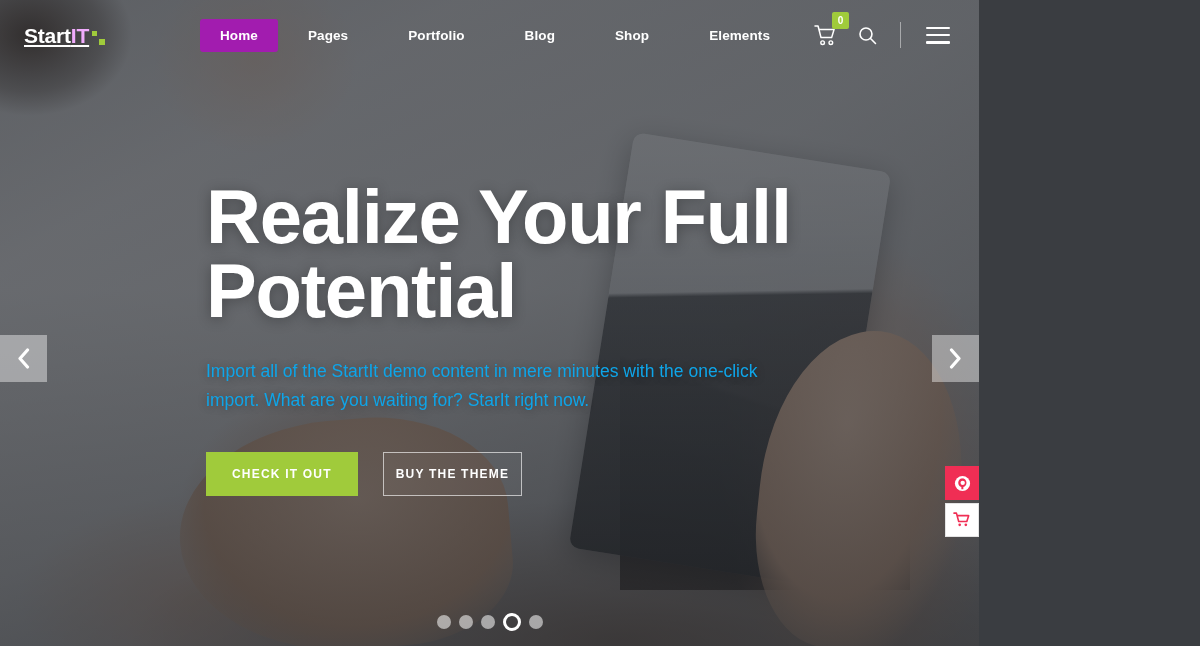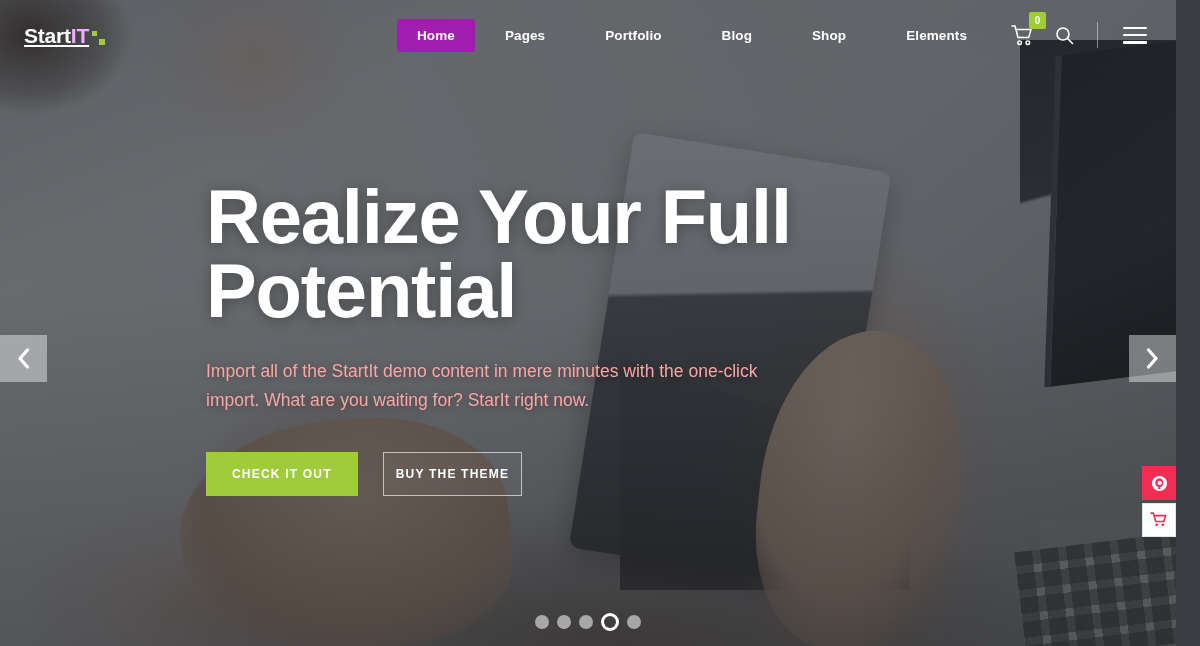--- a/index.html
+++ b/index.html
@@ -6,21 +6,21 @@
   html, body {
     width:1200px; height:646px;
     overflow:hidden;
     background:#3a3d41;
     font-family:"Liberation Sans", sans-serif;
   }
 
   
   .hero {
     position:relative;
-    width:1176px; height:646px;
+    width:979px; height:646px;
     overflow:hidden;
   }
 
   
   .bg-photo {
     position:absolute; inset:0;
     background:
       
       linear-gradient(165deg, rgba(20,22,26,0.92) 0%, rgba(30,33,38,0.85) 42%, rgba(0,0,0,0) 43%) no-repeat 1020px 40px / 200px 330px,
       
@@ -153,21 +153,21 @@
     width:640px; z-index:20;
   }
   .headline {
     color:#ffffff;
     font-size:76px; line-height:0.97; font-weight:bold;
     letter-spacing:-1.2px;
     text-shadow:0 2px 14px rgba(0,0,0,0.30);
   }
   .subtitle {
     margin-top:30px;
-    color:#fca5a5;
+    color:#0ea5e9;
     font-size:17.5px; line-height:1.62; font-weight:400;
     max-width:600px;
     text-shadow:0 1px 8px rgba(0,0,0,0.35);
   }
   .btn-row { margin-top:38px; display:flex; gap:25px; }
   .btn {
     display:inline-flex; align-items:center; justify-content:center;
     font-size:12px; font-weight:bold; letter-spacing:1.2px;
     text-decoration:none; cursor:pointer;
     height:44px;

